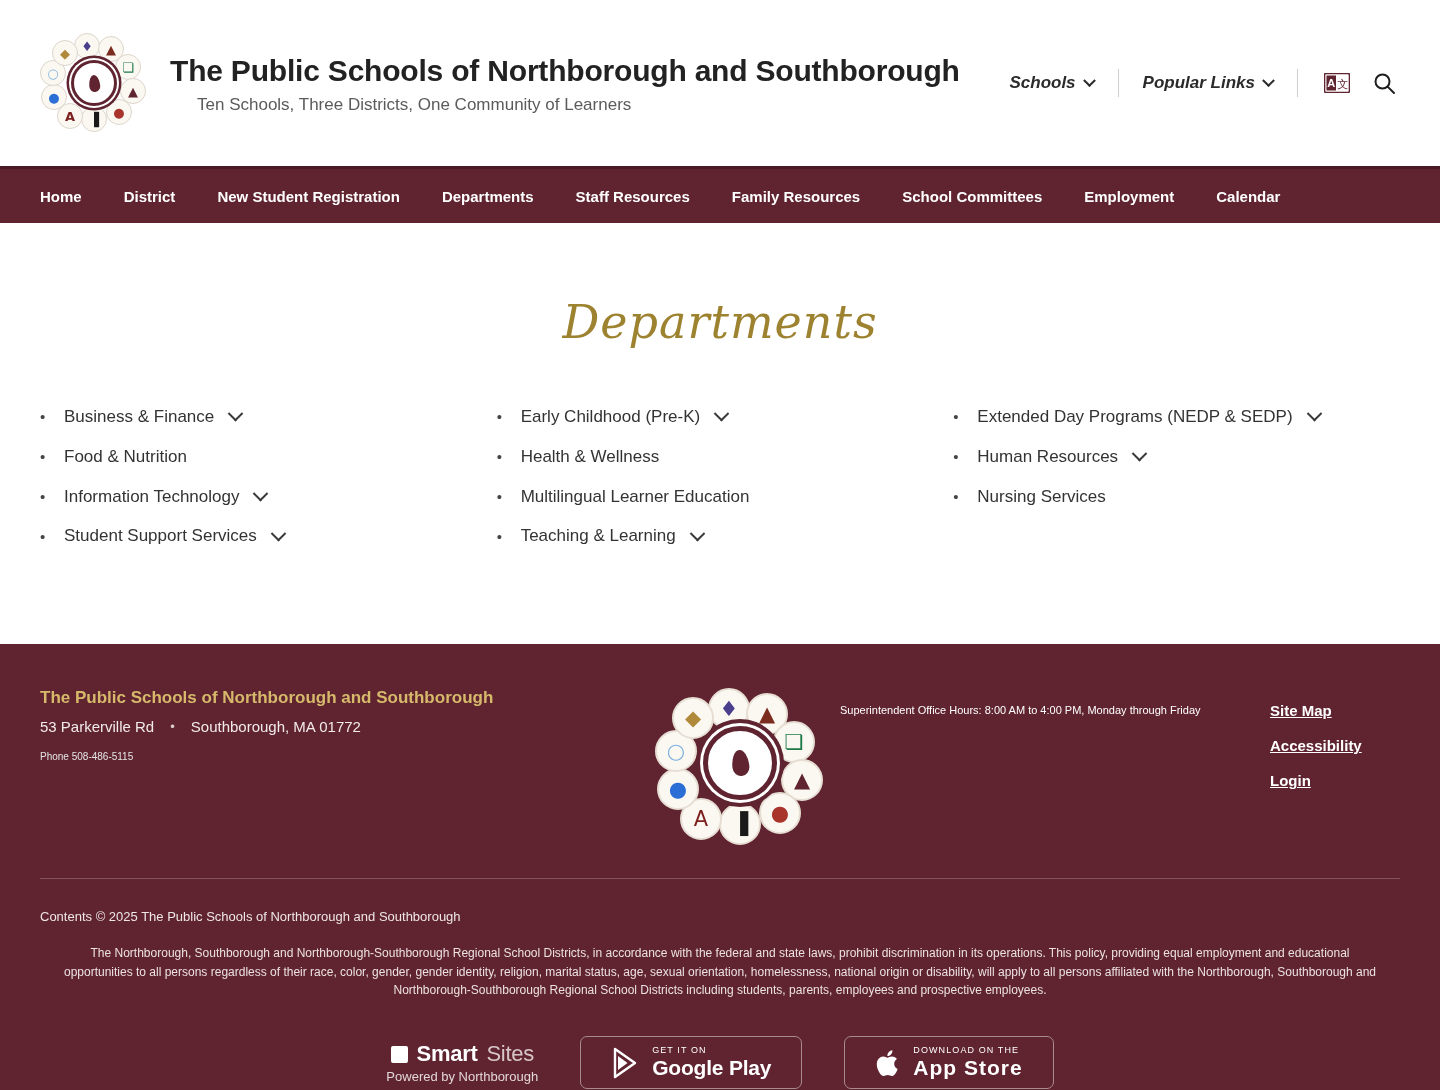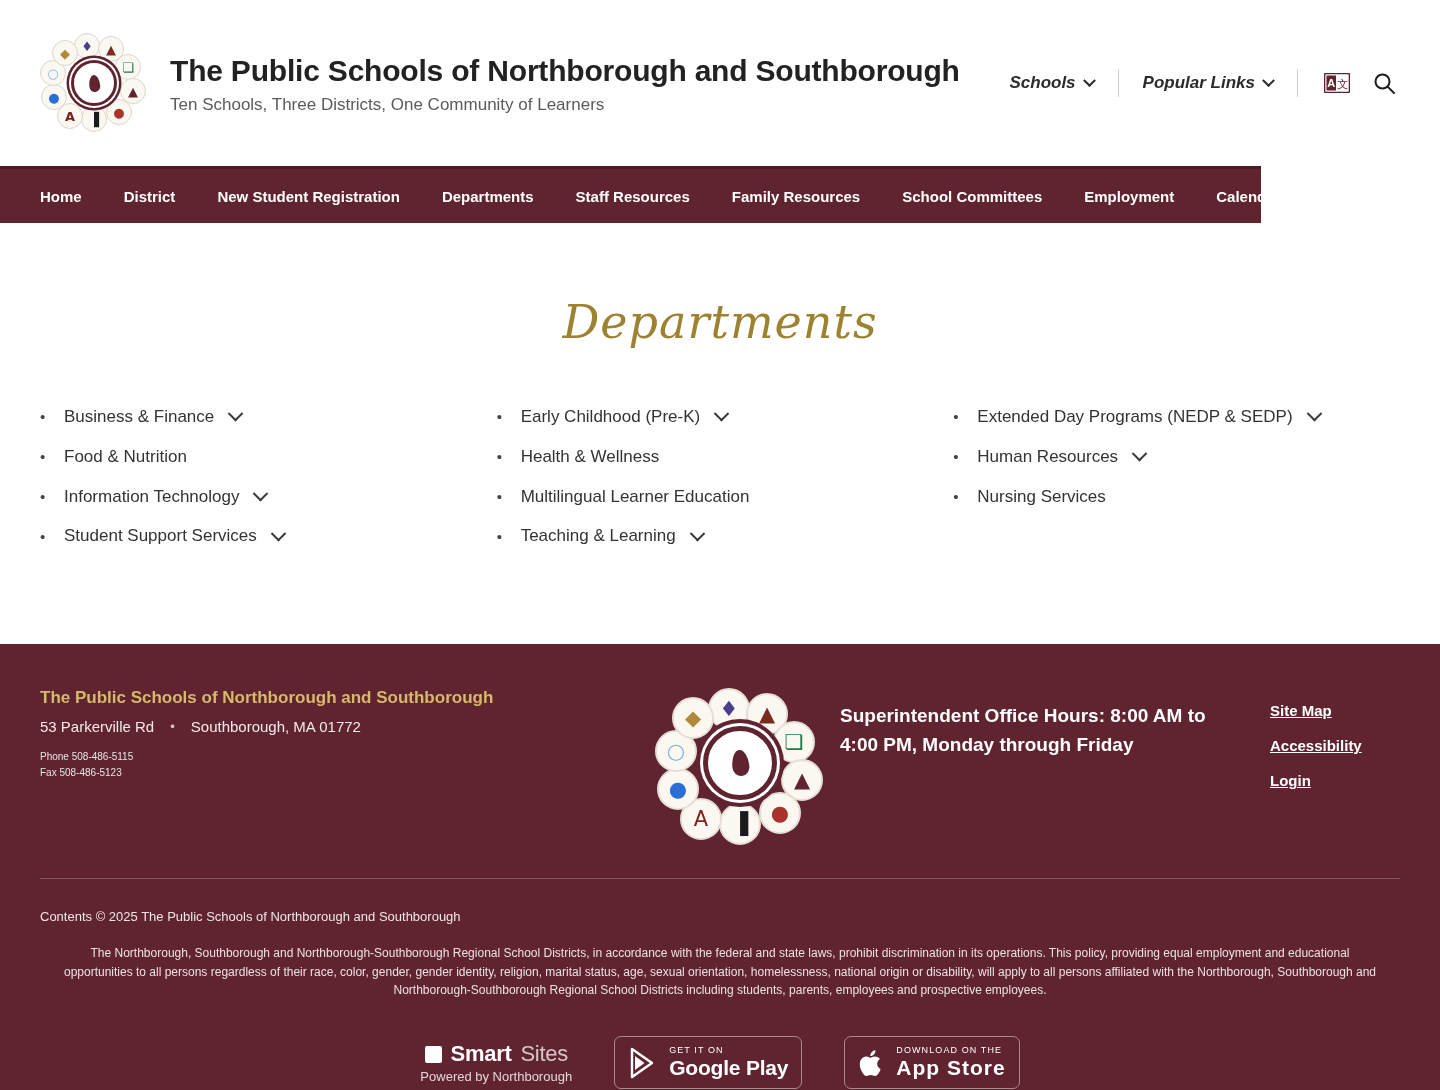--- a/index.html
+++ b/index.html
@@ -71,20 +71,21 @@
     font-weight: bold;
     color: #222222;
     letter-spacing: -0.2px;
     line-height: 1.18;
   }
   .site-tagline {
     font-size: 17px;
     color: #5b5b5b;
     margin-top: 6px;
     font-weight: normal;
+    margin-left: 27px;
   }
 
   .header-right {
     margin-left: auto;
     display: flex;
     align-items: center;
     height: 40px;
   }
   .hdr-menu {
     display: flex; align-items: center; gap: 9px;
@@ -104,21 +105,21 @@
   }
   .icon-btn {
     display: flex; align-items: center; justify-content: center;
     cursor: pointer;
   }
   .translate-icon { margin: 0 22px 0 26px; }
   .search-icon { margin-right: 4px; }
 
   
   .main-nav {
-    width: 1261px;
+    width: 1440px;
     height: 57px;
     background: #5f2430;
     border-top: 3px solid #4a1a25;
     display: flex;
     align-items: center;
     padding: 4px 40px;
   }
   .nav-item {
     color: #ffffff;
     font-size: 15px;
@@ -245,22 +246,22 @@
   }
   .f-center::after {
     content: "";
     width: 17px; height: 26px;
     border-radius: 50% 50% 50% 50% / 65% 65% 35% 35%;
     background: #5f2430;
     transform: rotate(-6deg);
   }
 
   .footer-hours {
-    font-size: 19px;
-    font-weight: bold;
+    font-size: 11px;
+    font-weight: normal;
     line-height: 1.5;
     color: #ffffff;
     max-width: 405px;
     padding-top: 14px;
   }
   .footer-links {
     display: flex; flex-direction: column; gap: 18px;
     padding-top: 14px;
     text-decoration: underline;
   }
@@ -306,21 +307,21 @@
     border-radius: 2px;
   }
   .ss-smart { font-size: 22px; font-weight: bold; color: #ffffff; letter-spacing: -0.3px; }
   .ss-sites { font-size: 22px; color: #d6c6c8; letter-spacing: -0.3px; }
   .ss-row2 { font-size: 13px; color: #e3d6d8; margin-top: 2px; }
 
   .store-badge {
     display: flex; align-items: center; gap: 11px;
     border: 1.5px solid #a98a90;
     border-radius: 7px;
-    padding: 9px 13px;
+    padding: 9px 30px;
     cursor: pointer;
     min-width: 150px;
   }
   .store-lines { line-height: 1.05; }
   .store-small {
     font-size: 9px; color: #ffffff; letter-spacing: 1.1px;
     text-transform: uppercase; font-weight: normal;
   }
   .store-big {
     font-size: 21px; color: #ffffff; font-weight: bold; letter-spacing: -0.2px;
@@ -488,21 +489,20 @@
   <div class="footer-top">
 
     <div>
       <div class="footer-org">The Public Schools of Northborough and Southborough</div>
       <div class="footer-addr">
         <span>53 Parkerville Rd</span>
         <span class="addr-dot">•</span>
         <span>Southborough, MA 01772</span>
       </div>
       <div class="footer-phone">Phone 508-486-5115</div>
-      <div class="footer-fax">Fax 508-486-5123</div>
     </div>
 
     <div class="footer-logo-wrap">
       <div class="f-badge" style="left:53px;top:0;">
           <i style="color:#4a3f8c;">♦</i>
         </div>
       <div class="f-badge" style="left:91px;top:5px;">
           <i style="color:#7a2d1f;">▲</i>
         </div>
       <div class="f-badge" style="left:118px;top:33px;">

